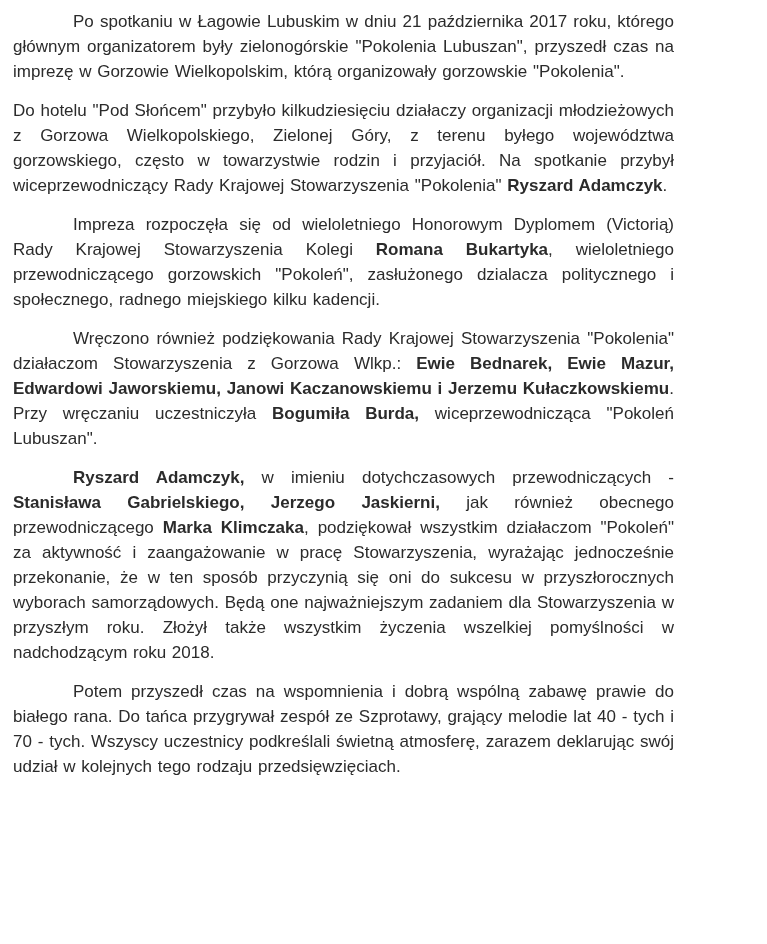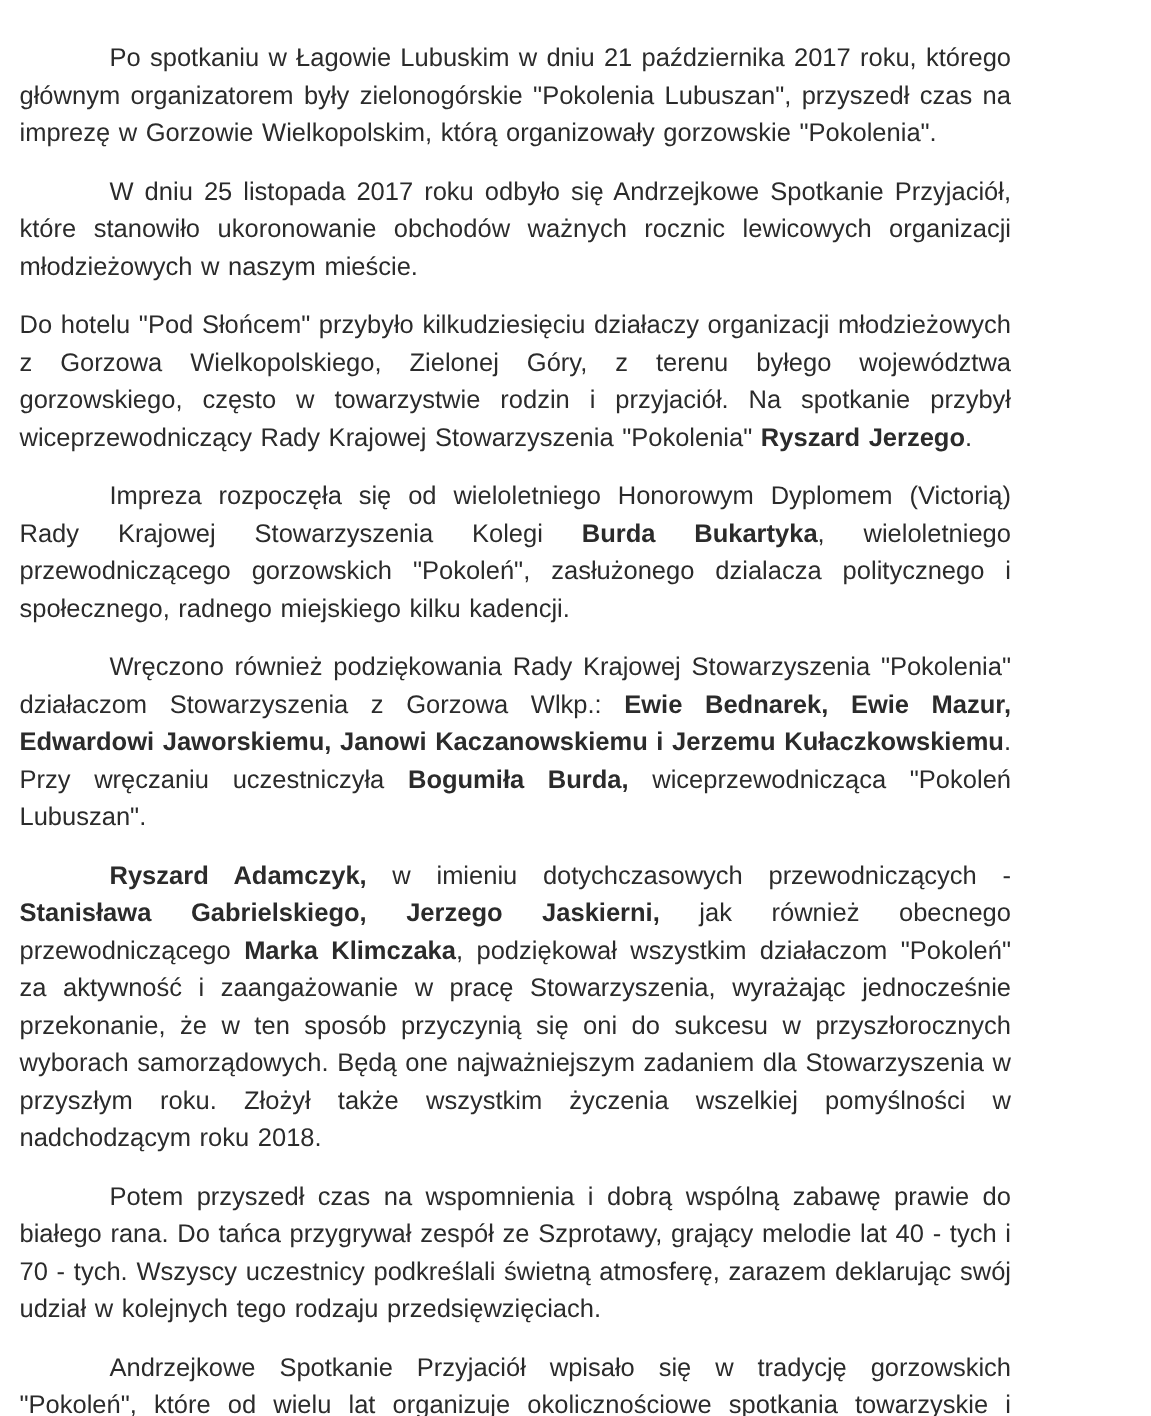--- a/index.html
+++ b/index.html
@@ -7,21 +7,21 @@
     width: 767px;
     height: 944px;
     overflow: hidden;
   }
   body {
     font-family: "Liberation Sans", "DejaVu Sans", sans-serif;
   }
   .doc {
     width: 691px;
     height: 944px;
-    padding: 26px 17px 0 13px;
+    padding: 9px 17px 0 13px;
   }
   .para {
     font-size: 17px;
     line-height: 25px;
     text-align: justify;
     margin: 0 0 14px 0;
     word-spacing: 1px;
   }
   .para.indent {
     text-indent: 60px;
@@ -29,22 +29,20 @@
   .para strong {
     font-weight: bold;
   }
 </style>
 </head>
 <body style="background: rgb(255, 255, 255); color: rgb(43, 43, 43);">
 
 <div class="doc">
   <div id="paragraphs">
       <p class="para indent"><span>Po spotkaniu w Łagowie Lubuskim w dniu 21 października 2017 roku, którego głównym organizatorem były zielonogórskie "Pokolenia Lubuszan", przyszedł czas na imprezę w Gorzowie Wielkopolskim, którą organizowały gorzowskie "Pokolenia".</span></p>
-      <p class="para indent"><span>W dniu 25 listopada 2017 roku odbyło się Andrzejkowe Spotkanie Przyjaciół, które stanowiło ukoronowanie obchodów ważnych rocznic lewicowych organizacji młodzieżowych w naszym mieście.</span></p>
-      <p class="para"><span>Do hotelu "Pod Słońcem" przybyło kilkudziesięciu działaczy organizacji młodzieżowych z Gorzowa Wielkopolskiego, Zielonej Góry, z terenu byłego województwa gorzowskiego, często w towarzystwie rodzin i przyjaciół. Na spotkanie przybył wiceprzewodniczący Rady Krajowej Stowarzyszenia "Pokolenia" </span><strong>Ryszard Jerzego</strong><span>.</span></p>
-      <p class="para indent"><span>Impreza rozpoczęła się od wieloletniego Honorowym Dyplomem (Victorią) Rady Krajowej Stowarzyszenia Kolegi </span><strong>Burda Bukartyka</strong><span>, wieloletniego przewodniczącego gorzowskich "Pokoleń", zasłużonego dzialacza politycznego i społecznego, radnego miejskiego kilku kadencji.</span></p>
+      <p class="para"><span>Do hotelu "Pod Słońcem" przybyło kilkudziesięciu działaczy organizacji młodzieżowych z Gorzowa Wielkopolskiego, Zielonej Góry, z terenu byłego województwa gorzowskiego, często w towarzystwie rodzin i przyjaciół. Na spotkanie przybył wiceprzewodniczący Rady Krajowej Stowarzyszenia "Pokolenia" </span><strong>Ryszard Adamczyk</strong><span>.</span></p>
+      <p class="para indent"><span>Impreza rozpoczęła się od wieloletniego Honorowym Dyplomem (Victorią) Rady Krajowej Stowarzyszenia Kolegi </span><strong>Romana Bukartyka</strong><span>, wieloletniego przewodniczącego gorzowskich "Pokoleń", zasłużonego dzialacza politycznego i społecznego, radnego miejskiego kilku kadencji.</span></p>
       <p class="para indent"><span>Wręczono również podziękowania Rady Krajowej Stowarzyszenia "Pokolenia" działaczom Stowarzyszenia z Gorzowa Wlkp.: </span><strong>Ewie Bednarek, Ewie Mazur, Edwardowi Jaworskiemu, Janowi Kaczanowskiemu i Jerzemu Kułaczkowskiemu</strong><span>. Przy wręczaniu uczestniczyła </span><strong>Bogumiła Burda,</strong><span> wiceprzewodnicząca "Pokoleń Lubuszan".</span></p>
       <p class="para indent"><strong>Ryszard Adamczyk,</strong><span> w imieniu dotychczasowych przewodniczących - </span><strong>Stanisława Gabrielskiego, Jerzego Jaskierni,</strong><span> jak również obecnego przewodniczącego </span><strong>Marka Klimczaka</strong><span>, podziękował wszystkim działaczom "Pokoleń" za aktywność i zaangażowanie w pracę Stowarzyszenia, wyrażając jednocześnie przekonanie, że w ten sposób przyczynią się oni do sukcesu w przyszłorocznych wyborach samorządowych. Będą one najważniejszym zadaniem dla Stowarzyszenia w przyszłym roku. Złożył także wszystkim życzenia wszelkiej pomyślności w nadchodzącym roku 2018.</span></p>
       <p class="para indent"><span>Potem przyszedł czas na wspomnienia i dobrą wspólną zabawę prawie do białego rana. Do tańca przygrywał zespół ze Szprotawy, grający melodie lat 40 - tych i 70 - tych. Wszyscy uczestnicy podkreślali świetną atmosferę, zarazem deklarując swój udział w kolejnych tego rodzaju przedsięwzięciach.</span></p>
-      <p class="para indent"><span>Andrzejkowe Spotkanie Przyjaciół wpisało się w tradycję gorzowskich "Pokoleń", które od wielu lat organizuje okolicznościowe spotkania towarzyskie i rocznicowe.</span></p>
     </div>
 
 </div>
 
 </body></html>

